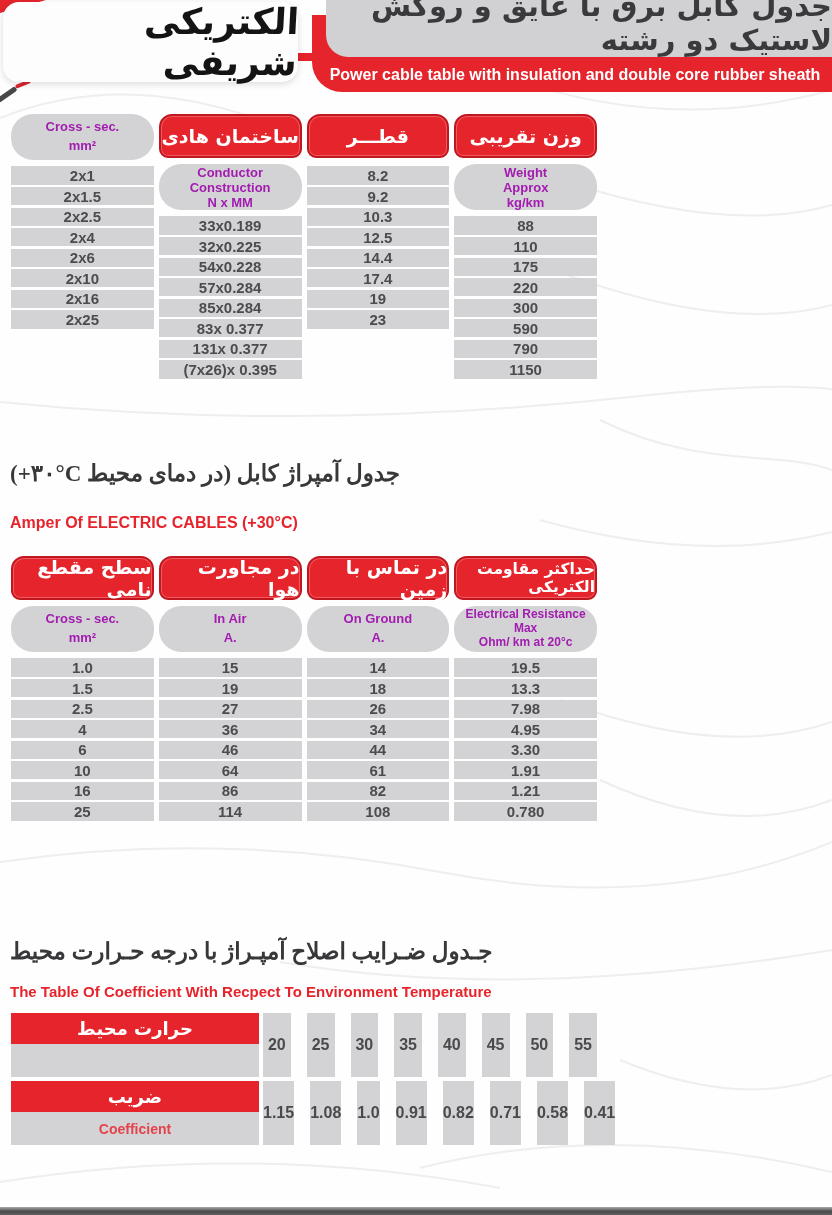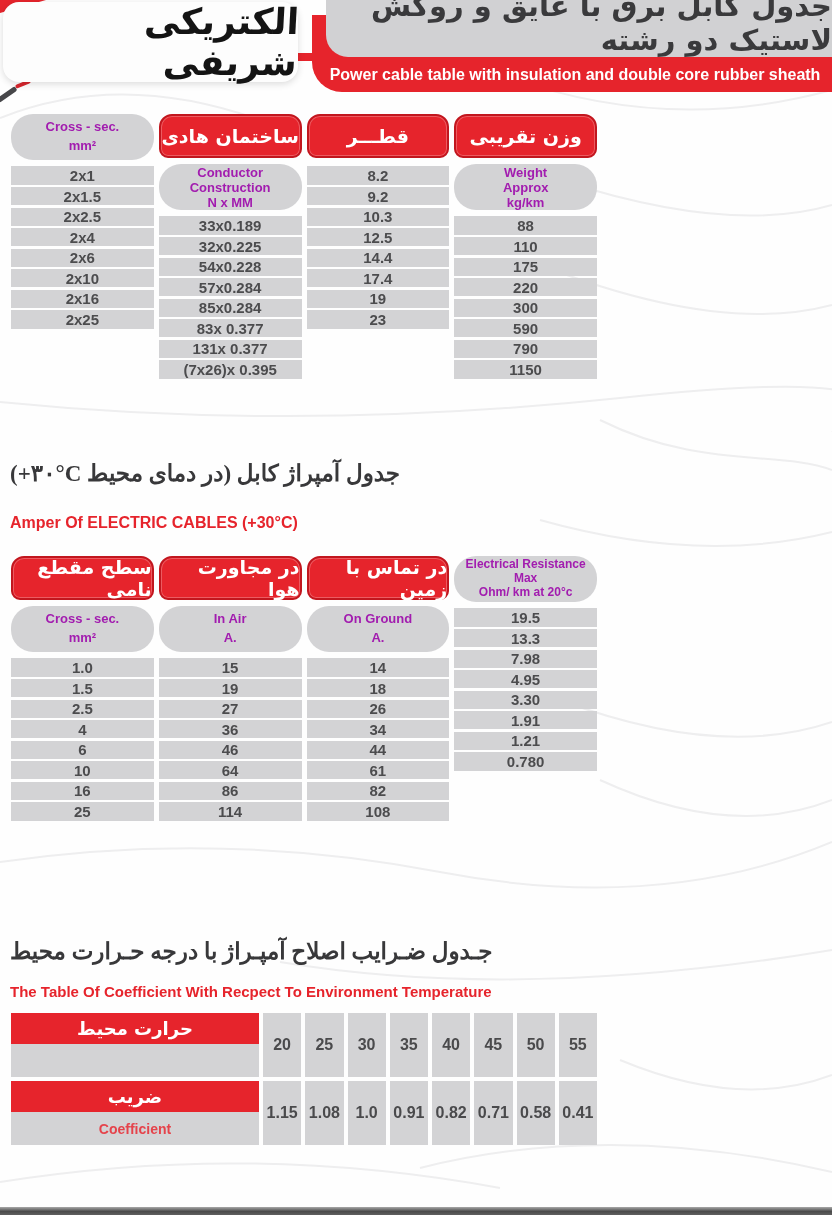--- a/index.html
+++ b/index.html
@@ -46,21 +46,21 @@
     font-family:Liberation Serif, serif;direction:rtl;}
   .sec-en{position:absolute;left:10px;z-index:2;font-weight:bold;color:#e6242c;}
   
   .coef{position:absolute;left:11px;top:1013px;width:586px;z-index:2;}
   .coef-row{display:flex;gap:4px;margin-bottom:4px;height:64px;}
   .coef-label{width:248px;background:#d3d3d5;display:flex;flex-direction:column;flex:none;}
   .coef-bar{height:31px;background:#e6242c;color:#fff;font-weight:bold;font-size:18px;
     display:flex;align-items:center;justify-content:center;font-family:"DejaVu Sans", sans-serif;direction:rtl;}
   .coef-sub{flex:1;display:flex;align-items:center;justify-content:center;color:#e5434b;
     font-weight:bold;font-size:14px;}
-  .coef-vals{flex:1;display:flex;gap:4px;}
+  .coef-vals{flex:1;display:flex;gap:16px;}
   .num-cell{flex:1;background:#d3d3d5;display:flex;align-items:center;justify-content:center;
     font-size:16px;font-weight:bold;color:#4a4a4c;}
   
   .bottom-bar{position:absolute;left:0;right:0;bottom:0;height:8px;z-index:2;
     background:linear-gradient(180deg,#a9a9a9 0%,#4b4b4b 55%,#606060 100%);}
 </style>
 </head>
 <body>
 
 <div class="page">
@@ -202,20 +202,21 @@
         <div class="cell">14</div>
         <div class="cell">18</div>
         <div class="cell">26</div>
         <div class="cell">34</div>
         <div class="cell">44</div>
         <div class="cell">61</div>
         <div class="cell">82</div>
         <div class="cell">108</div>
       </div>
       <div class="col">
+        <div class="chip">حداکثر مقاومت الکتریکی</div>
         <div class="subhead">
           <div class="subline">Electrical Resistance</div>
           <div class="subline">Max</div>
           <div class="subline">Ohm/ km at 20°c</div>
         </div>
         <div class="cell">19.5</div>
         <div class="cell">13.3</div>
         <div class="cell">7.98</div>
         <div class="cell">4.95</div>
         <div class="cell">3.30</div>

